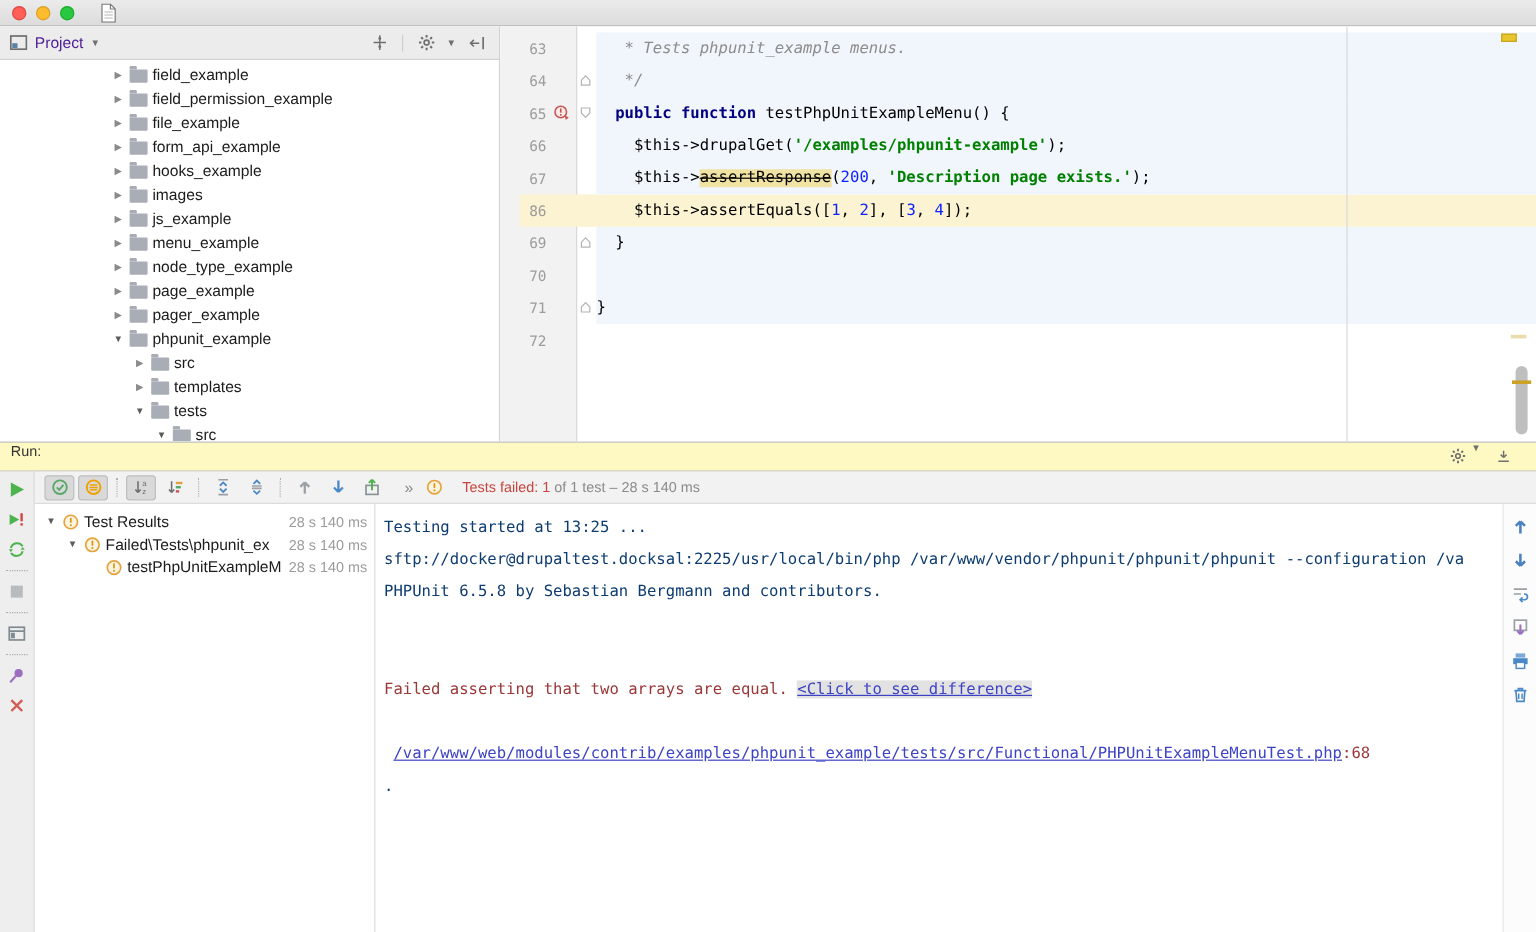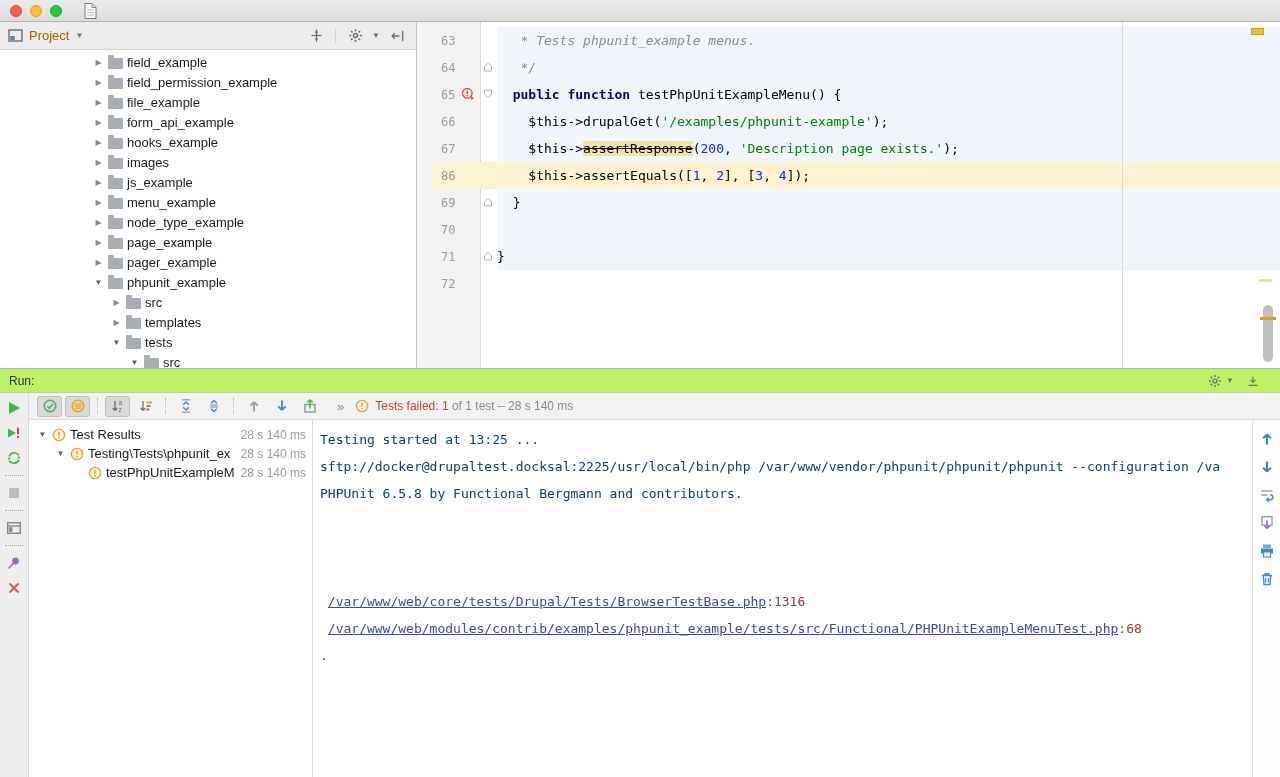--- a/index.html
+++ b/index.html
@@ -12,21 +12,21 @@
 .tl-red{background:#ff5f57;border:1px solid #df4744}
 .tl-yellow{background:#febb2e;border:1px solid #d7a022}
 .tl-green{background:#28c840;border:1px solid #1aab29}
 .doc-icon{margin-left:14px;margin-right:7px;display:flex;flex-shrink:0}
 .title-text{font-size:13px;color:#3d3d3d;white-space:nowrap;overflow:hidden}
 
 
 .main{position:absolute;top:22px;left:0;width:1280px;height:346px;display:flex}
 .project{width:417px;min-width:417px;height:100%;border-right:1px solid #c6c6c6;background:#fff;display:flex;flex-direction:column;overflow:hidden}
 .phead{height:28px;min-height:28px;background:#ececec;border-bottom:1px solid #d2d2d2;display:flex;align-items:center;padding:0 8px;gap:6px}
-.ptitle{font-size:13px;color:#a16207}
+.ptitle{font-size:13px;color:#4c1d95}
 .caret{font-size:8px;color:#707070}
 .phead-spacer{flex:1}
 .hbtn{width:22px;height:22px;display:flex;align-items:center;justify-content:center}
 .hsep{width:1px;height:14px;background:#cfcfcf;margin:0 2px}
 .ptree{flex:1;padding-top:2px;overflow:hidden}
 .trow{height:20px;display:flex;align-items:center;gap:4px;font-size:13px;color:#1b1b1b;white-space:nowrap}
 .chev{width:11px;text-align:center;font-size:8px;color:#8a8a8a;flex-shrink:0}
 .chev.open{color:#5c5c5c}
 .folder{width:15px;height:11px;background:#a9aeb6;border-radius:1px;position:relative;margin-top:2px;flex-shrink:0}
 .folder:before{content:"";position:absolute;top:-3px;left:0;width:6px;height:3px;background:#a9aeb6;border-radius:1px 1px 0 0}
@@ -38,54 +38,54 @@
 .erow{display:flex;height:27px}
 .erow.current{background:#fbf3d1}
 .erow.scope .ecode{background:#f1f5fc}
 .egut{width:64px;min-width:64px;position:relative;display:flex;align-items:center}
 .enum{font-family:"DejaVu Sans Mono",monospace;font-size:12px;color:#9c9c9c;padding-left:8px}
 .gicon{position:absolute;left:28px;top:6px;display:flex}
 .gfold{position:absolute;right:4px;top:8px;display:flex}
 .ecode{flex:1;font-family:"DejaVu Sans Mono",monospace;font-size:13px;line-height:27px;white-space:pre;color:#000}
 .c-kw{color:#000080;font-weight:bold}
 .c-var{color:#000000}
-.c-str{color:#008000;font-weight:normal}
+.c-str{color:#008000;font-weight:bold}
 .c-num{color:#0f24ff}
 .c-com{color:#8c8c8c;font-style:italic}
 .c-dep{text-decoration:line-through;background:#f1e3a3}
 .mline{position:absolute;left:705px;top:0;height:100%;width:1px;background:#dadada}
 .insp-square{position:absolute;right:16px;top:6px;width:13px;height:7px;background:#e8c52c;border:1px solid #c6a41c}
 .sthumb{position:absolute;right:7px;top:283px;width:10px;height:57px;background:#9c9c9c;opacity:.65;border-radius:5px}
 .stripe-y{position:absolute;right:4px;top:295px;width:16px;height:3px;background:#c9a227}
 .stripe-t{position:absolute;right:8px;top:257px;width:13px;height:3px;background:#e8dcab}
 
 
 .runpanel{position:absolute;left:0;top:368px;width:1280px;height:409px;border-top:1px solid #b5b5b5;background:#fff;display:flex;flex-direction:column}
-.rtabbar{height:24px;min-height:24px;background:#bef264;border-bottom:1px solid #c4c4c4;display:flex;align-items:center;padding:0 16px 0 9px}
+.rtabbar{height:24px;min-height:24px;background:#fef9c3;border-bottom:1px solid #c4c4c4;display:flex;align-items:flex-start;padding:0 16px 0 9px}
 .runlabel{font-size:12px;color:#333}
 .rtab{margin-left:14px;height:23px;display:flex;align-items:center;gap:6px;padding:0 8px;background:#e2e2e2}
 .rtab-label{font-size:12px;color:#1e1e1e}
 .rtab-close{color:#9b9b9b;font-size:14px;line-height:1;margin-left:4px}
 .rtab-spacer{flex:1}
 .php-icon{position:relative;width:17px;height:16px;display:inline-block;flex-shrink:0}
 .php-box{position:absolute;right:0;bottom:0;width:12px;height:11px;background:#9e9e9e;border-radius:2px;color:#fff;font-size:5px;font-weight:bold;display:flex;align-items:center;justify-content:center}
 .php-check{position:absolute;left:0;top:0}
 
 .rbody{flex:1;display:flex;min-height:0}
 .vtool{width:29px;min-width:29px;background:#eeeeee;border-right:1px solid #d8d8d8;display:flex;flex-direction:column;align-items:center;padding-top:6px;gap:7px}
 .vbtn{width:18px;height:18px;display:flex;align-items:center;justify-content:center}
 .vsep{width:18px;border-top:1px dotted #ababab;margin:1px 0}
 
 .rright{flex:1;display:flex;flex-direction:column;min-height:0}
 .rtool{height:27px;min-height:27px;display:flex;align-items:center;padding-left:8px;gap:3px;border-bottom:1px solid #dcdcdc;background:#f2f2f2}
 .tbtn{width:25px;height:21px;display:flex;align-items:center;justify-content:center;border-radius:3px;border:1px solid transparent}
 .tbtn.toggled{background:#d9d9d9;border-color:#bfbfbf}
 .tsep{width:1px;height:16px;border-left:1px dotted #b0b0b0;margin:0 4px}
 .chevmore{color:#8a8a8a;font-size:13px;margin:0 8px 0 12px}
-.status{display:flex;align-items:center;gap:6px;font-size:12px}
+.status{display:flex;align-items:center;gap:16px;font-size:12px}
 .status .fail{color:#c7443e}
 .status .rest{color:#8a8a8a}
 
 .rcontent{flex:1;display:flex;min-height:0}
 .ttree{width:284px;min-width:284px;border-right:1px solid #d6d6d6;padding-top:5px;overflow:hidden;background:#fff}
 .ttrow{height:19px;display:flex;align-items:center;gap:4px;font-size:13px;color:#1b1b1b;padding-right:6px;white-space:nowrap;overflow:hidden}
 .ttrow .lbl{overflow:hidden;white-space:nowrap;flex-shrink:1}
 .ttrow .dur{margin-left:auto;color:#9b9b9b;font-size:12px;flex-shrink:0}
 .ticon{display:flex;flex-shrink:0}
 
@@ -503,44 +503,44 @@
             </div>
             <div class="ttrow" style="padding-left: 26px;">
               <span class="chev open">▼</span>
               <span class="ticon">
                 <svg width="14" height="14" viewBox="0 0 14 14">
                   <circle cx="7" cy="7" r="5.6" fill="#fdf4e0" stroke="#e6a23c" stroke-width="1.4"></circle>
                   <rect x="6.3" y="3.4" width="1.4" height="4.4" rx=".7" fill="#d9940f"></rect>
                   <rect x="6.3" y="8.9" width="1.4" height="1.5" fill="#d9940f"></rect>
                 </svg>
               </span>
-              <span class="lbl">Testing\Tests\phpunit_ex</span>
+              <span class="lbl">Failed\Tests\phpunit_ex</span>
               <span class="dur">28 s 140 ms</span>
             </div>
             <div class="ttrow" style="padding-left: 44px;">
               <span class="chev"></span>
               <span class="ticon">
                 <svg width="14" height="14" viewBox="0 0 14 14">
                   <circle cx="7" cy="7" r="5.6" fill="#fdf4e0" stroke="#e6a23c" stroke-width="1.4"></circle>
                   <rect x="6.3" y="3.4" width="1.4" height="4.4" rx=".7" fill="#d9940f"></rect>
                   <rect x="6.3" y="8.9" width="1.4" height="1.5" fill="#d9940f"></rect>
                 </svg>
               </span>
               <span class="lbl">testPhpUnitExampleM</span>
               <span class="dur">28 s 140 ms</span>
             </div>
           </div>
         <div class="console">
             <div class="cline"><span class="k-std">Testing started at 13:25 ...</span></div>
             <div class="cline"><span class="k-std">sftp://docker@drupaltest.docksal:2225/usr/local/bin/php /var/www/vendor/phpunit/phpunit/phpunit --configuration /va</span></div>
-            <div class="cline"><span class="k-std">PHPUnit 6.5.8 by Functional Bergmann and contributors.</span></div>
+            <div class="cline"><span class="k-std">PHPUnit 6.5.8 by Sebastian Bergmann and contributors.</span></div>
             <div class="cline"></div>
             <div class="cline"></div>
+            <div class="cline"><span class="k-err">Failed asserting that two arrays are equal. </span><span class="k-difflink">&lt;Click to see difference&gt;</span></div>
             <div class="cline"></div>
-            <div class="cline"><span class="k-std"> </span><span class="k-link">/var/www/web/core/tests/Drupal/Tests/BrowserTestBase.php</span><span class="k-err">:1316</span></div>
             <div class="cline"><span class="k-std"> </span><span class="k-link">/var/www/web/modules/contrib/examples/phpunit_example/tests/src/Functional/PHPUnitExampleMenuTest.php</span><span class="k-err">:68</span></div>
             <div class="cline"><span class="k-std">.</span></div>
           </div>
         <div class="ctool">
           <span class="vbtn">
             <svg width="16" height="16" viewBox="0 0 16 16">
                 <path d="M8 13.5V3.5M8 3.5L4.2 7.3M8 3.5l3.8 3.8" stroke="#4a7fc1" stroke-width="2.1" fill="none"></path>
               </svg>
           </span>
           <span class="vbtn">

